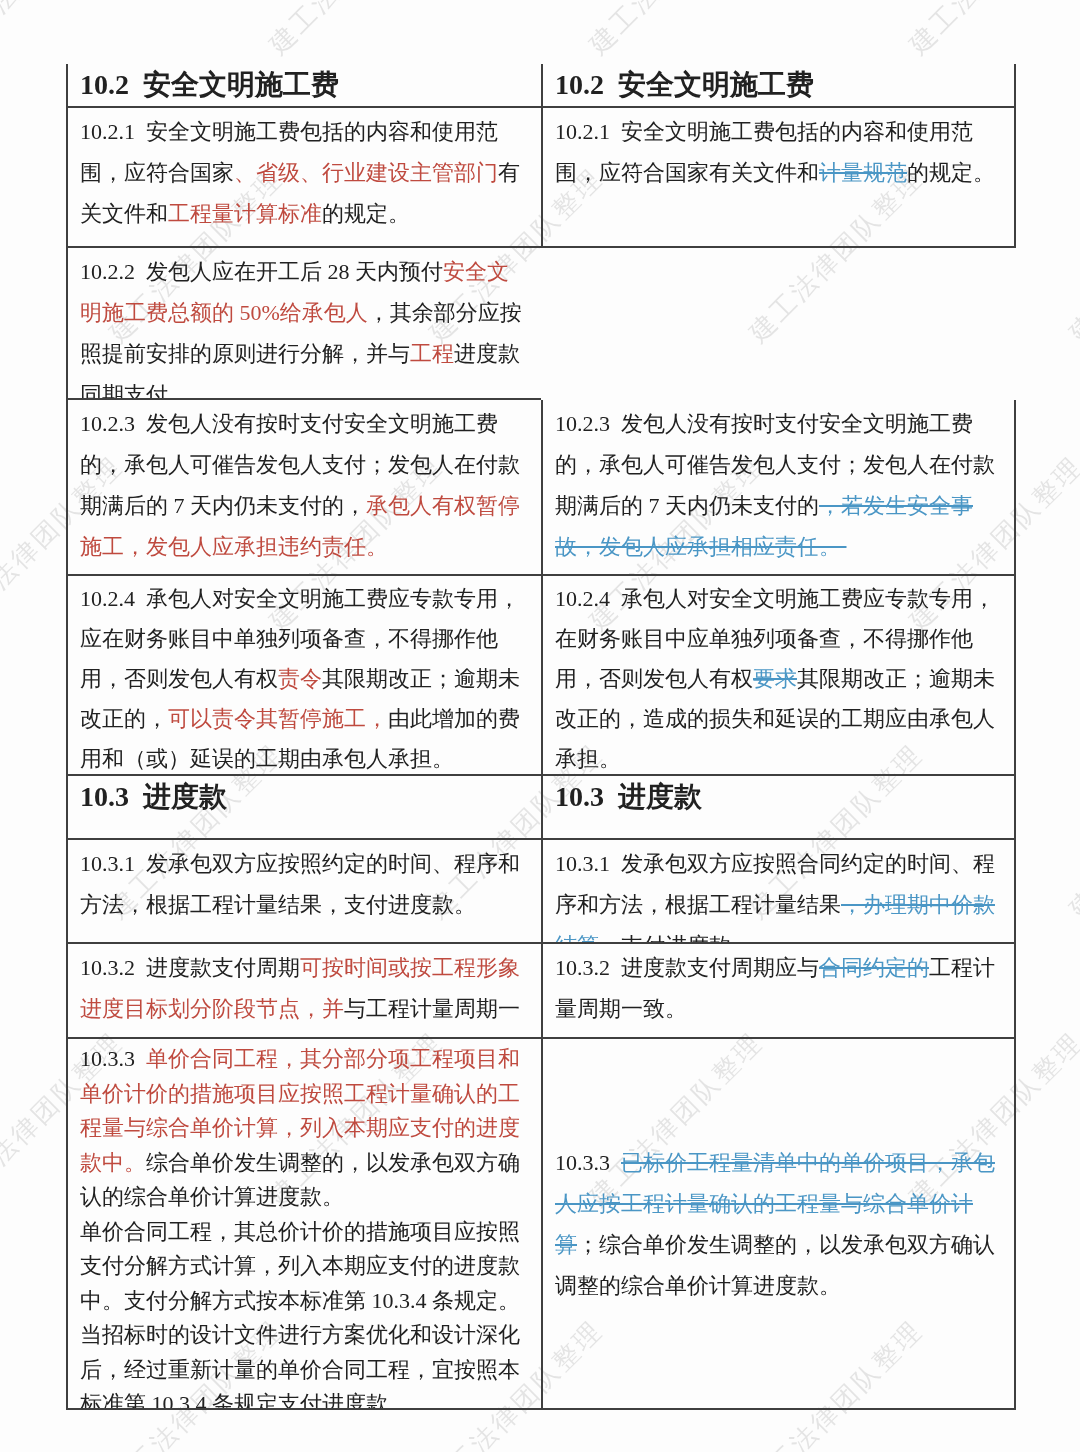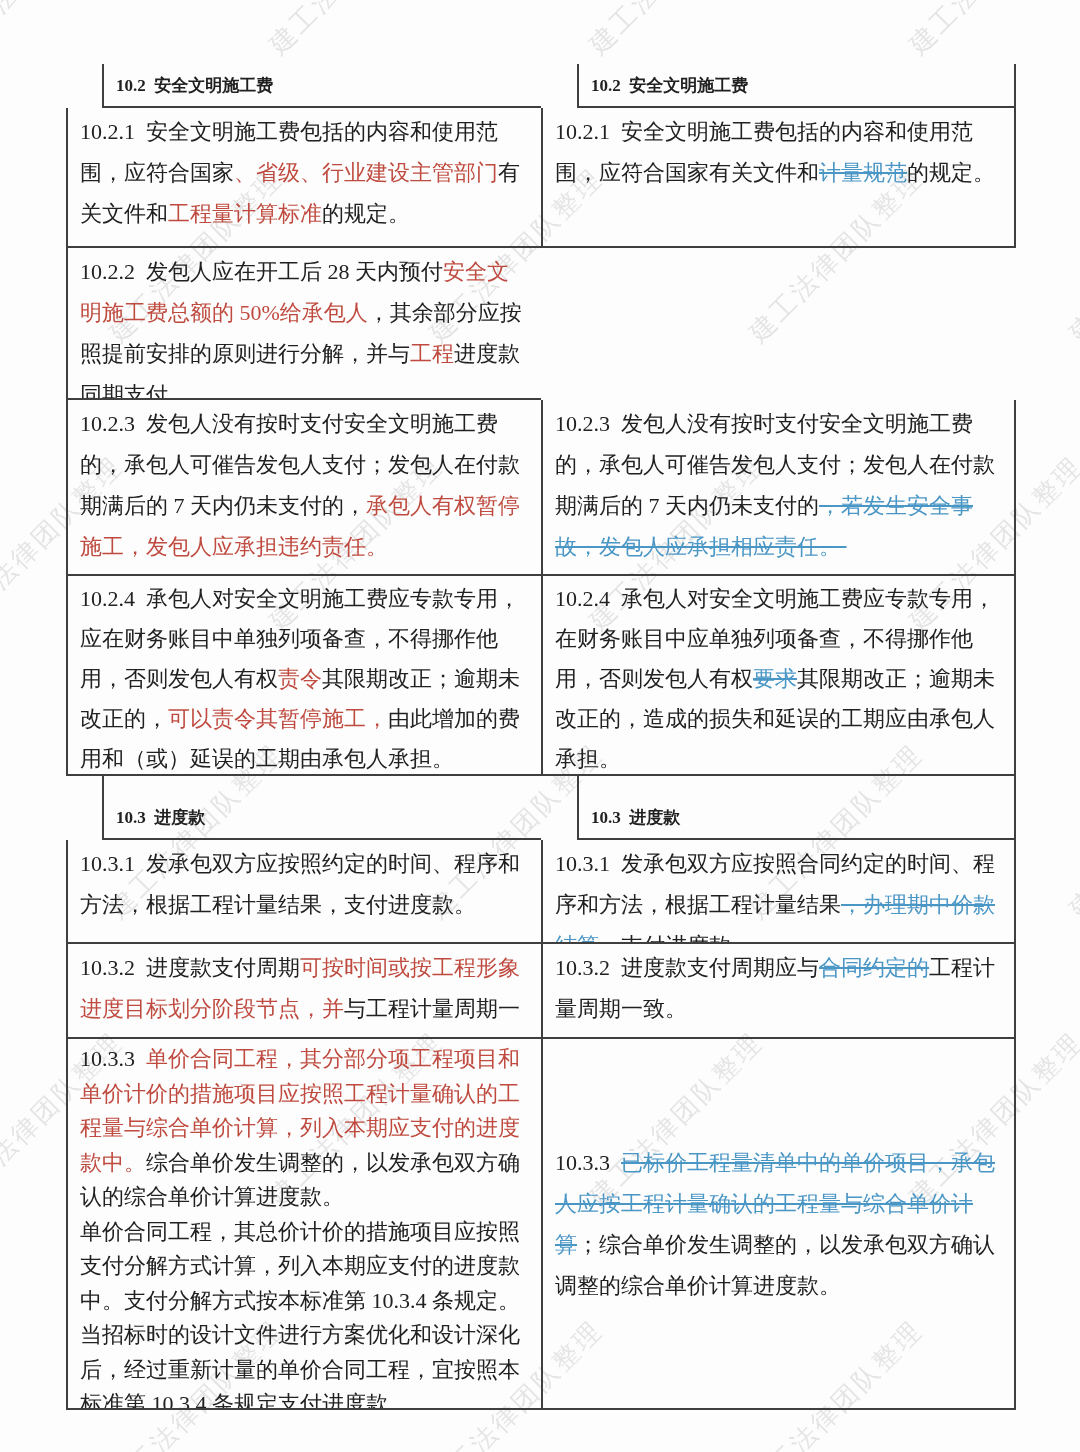--- a/index.html
+++ b/index.html
@@ -40,24 +40,23 @@
     padding:3px 12px 0 12px;
     font-size:22px;
     line-height:41px;
     overflow:hidden;
     background:transparent;
   }
   .cell.right{border-right:2px solid var(--border);}
   .para{white-space:pre-wrap;word-break:normal;}
   .header-row .cell{
     font-weight:bold;
-    font-size:17px;
-    display:flex;align-items:flex-end;
+    font-size:28px;
+    display:flex;align-items:flex-start;
     padding-top:0;
-    margin-left:36px;
   }
   
   .row:nth-child(1) .cell{height:44px;}
   .row:nth-child(2) .cell{height:140px;}
   .row:nth-child(3) .cell{height:152px;}
   .row:nth-child(4) .cell{height:176px;}
   .row:nth-child(5) .cell{height:200px;line-height:40px;}
   .row:nth-child(6) .cell{height:64px;}
   .row:nth-child(7) .cell{height:104px;}
   .row:nth-child(8) .cell{height:95px;}

